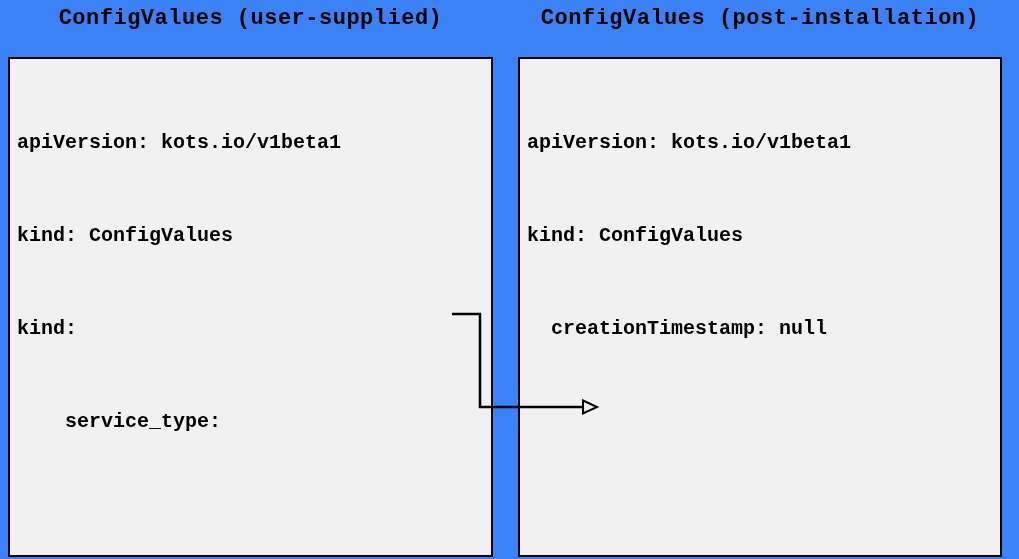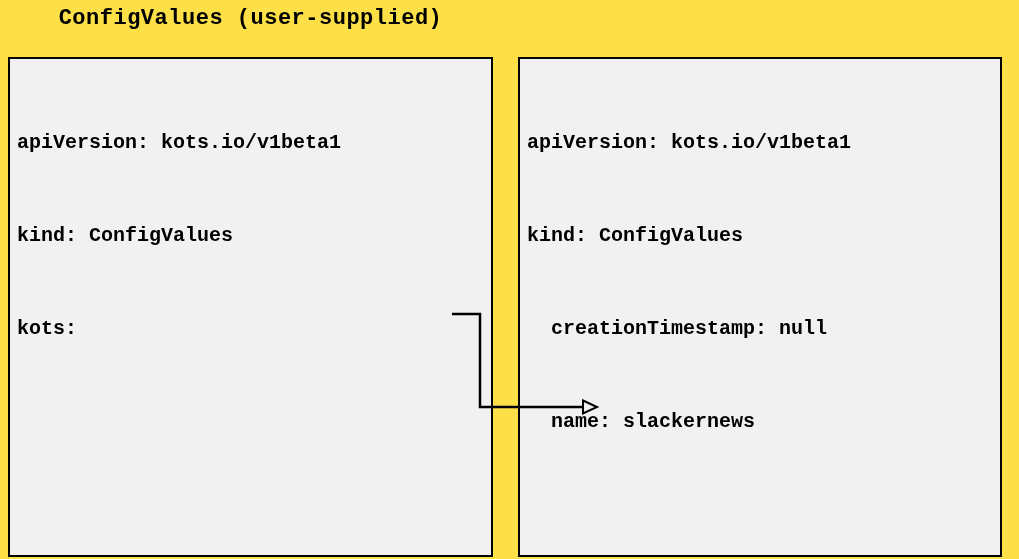--- a/index.html
+++ b/index.html
@@ -1,20 +1,20 @@
 <!DOCTYPE html>
 <html><head>
 <meta charset="utf-8">
 <style>
   html, body { margin: 0; padding: 0; background: #ffffff; }
   #canvas {
     position: relative;
     width: 1019px;
     height: 559px;
-    background: #fde047;
+    background: #3b82f6;
     overflow: hidden;
     font-family: "Liberation Mono", "DejaVu Sans Mono", monospace;
     color: #000000;
   }
   .panel-title {
     position: absolute;
     top: 6px;
     text-align: center;
     font-size: 22px;
     font-weight: 700;
@@ -51,42 +51,43 @@
     z-index: 5;
     pointer-events: none;
   }
 </style>
 </head>
 <body>
 
 <div id="canvas">
 
   <div id="title-left" class="panel-title">ConfigValues (user-supplied)</div>
+  <div id="title-right" class="panel-title">ConfigValues (post-installation)</div>
 
   <div id="panel-left" class="panel">
     <div class="code">
       <div class="line"><span class="ind"></span><span class="txt">apiVersion: kots.io/v1beta1</span></div>
       <div class="line"><span class="ind"></span><span class="txt">kind: ConfigValues</span></div>
-      <div class="line"><span class="ind"></span><span class="txt">kots:</span></div>
-      <div class="line"><span class="ind">    </span></div>
+      <div class="line"><span class="ind"></span><span class="txt">kind:</span></div>
+      <div class="line"><span class="ind">    </span><span class="txt">service_type:</span></div>
       
       
       
       
       
       
     </div>
   </div>
 
   <div id="panel-right" class="panel">
     <div class="code">
       <div class="line"><span class="ind"></span><span class="txt">apiVersion: kots.io/v1beta1</span></div>
       <div class="line"><span class="ind"></span><span class="txt">kind: ConfigValues</span></div>
       <div class="line"><span class="ind">  </span><span class="txt">creationTimestamp: null</span></div>
-      <div class="line"><span class="ind">  </span><span class="txt">name: slackernews</span></div>
+      <div class="line"><span class="ind">  </span></div>
       
       
       
       
       
       
       
       
       
     </div>

